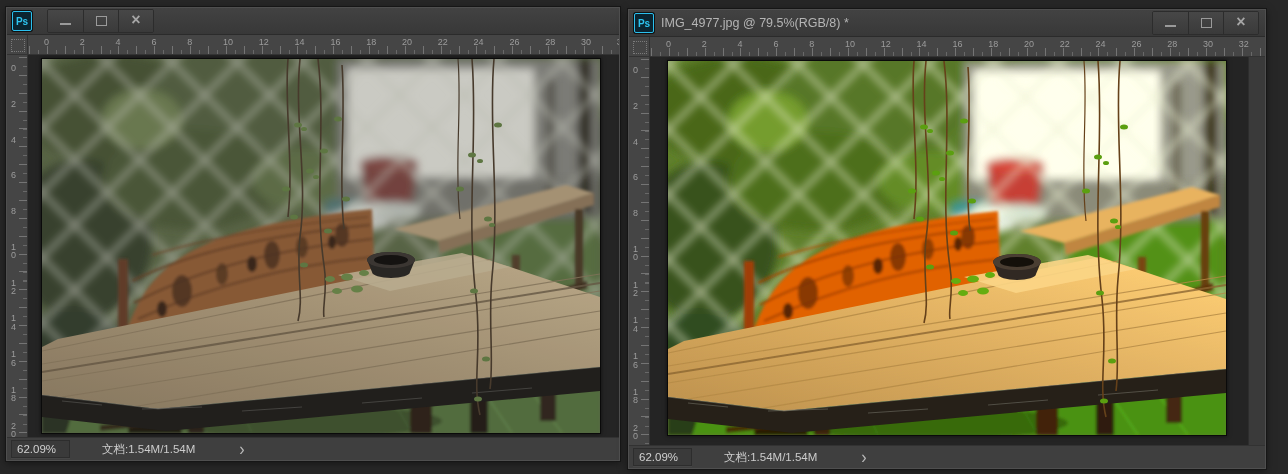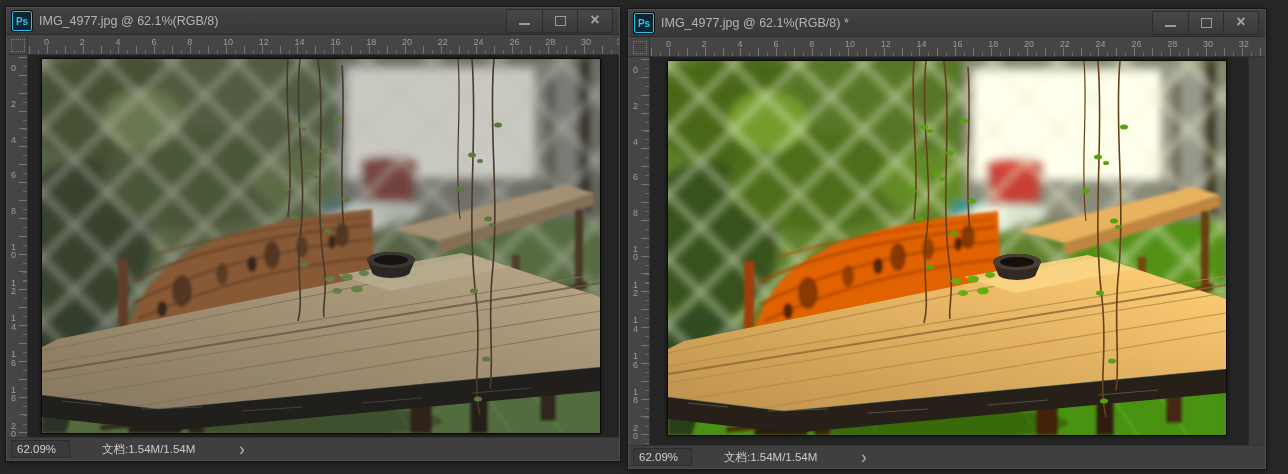--- a/index.html
+++ b/index.html
@@ -265,21 +265,20 @@
           <ellipse cx="288" cy="220" rx="5" ry="3"></ellipse>
         </g>
       </g>
     </symbol>
   </defs>
 </svg>
 
 <div class="ps-window" style="left:6px;top:7px;width:612px;height:452px;">
   <div class="titlebar">
     <span class="ps-icon">Ps</span>
-    <span class="title-text">IMG_4977.jpg @ 62.1%(RGB/8)</span>
     <div class="win-controls">
       <button class="wbtn">
           <span class="glyph-min"></span>
         </button>
       <button class="wbtn">
           <span class="glyph-max"></span>
         </button>
       <button class="wbtn">
           <span class="glyph-close">×</span>
         </button>
@@ -338,21 +337,21 @@
   <div class="statusbar">
     <div class="zoom-field">62.09%</div>
     <div class="doc-info">文档:1.54M/1.54M</div>
     <div class="status-expander">›</div>
   </div>
 </div>
 
 <div class="ps-window" style="left:628px;top:9px;width:636px;height:458px;">
   <div class="titlebar">
     <span class="ps-icon">Ps</span>
-    <span class="title-text">IMG_4977.jpg @ 62.1%(RGB/8) *</span>
+    <span class="title-text">IMG_4977.jpg @ 79.5%(RGB/8) *</span>
     <div class="win-controls">
       <button class="wbtn">
           <span class="glyph-min"></span>
         </button>
       <button class="wbtn">
           <span class="glyph-max"></span>
         </button>
       <button class="wbtn">
           <span class="glyph-close">×</span>
         </button>

